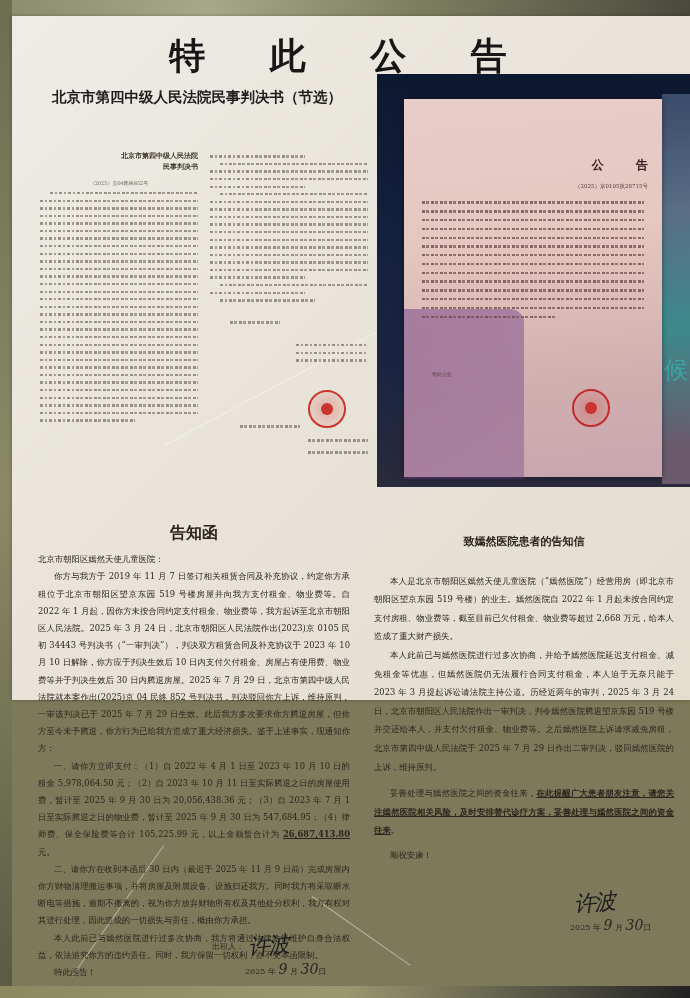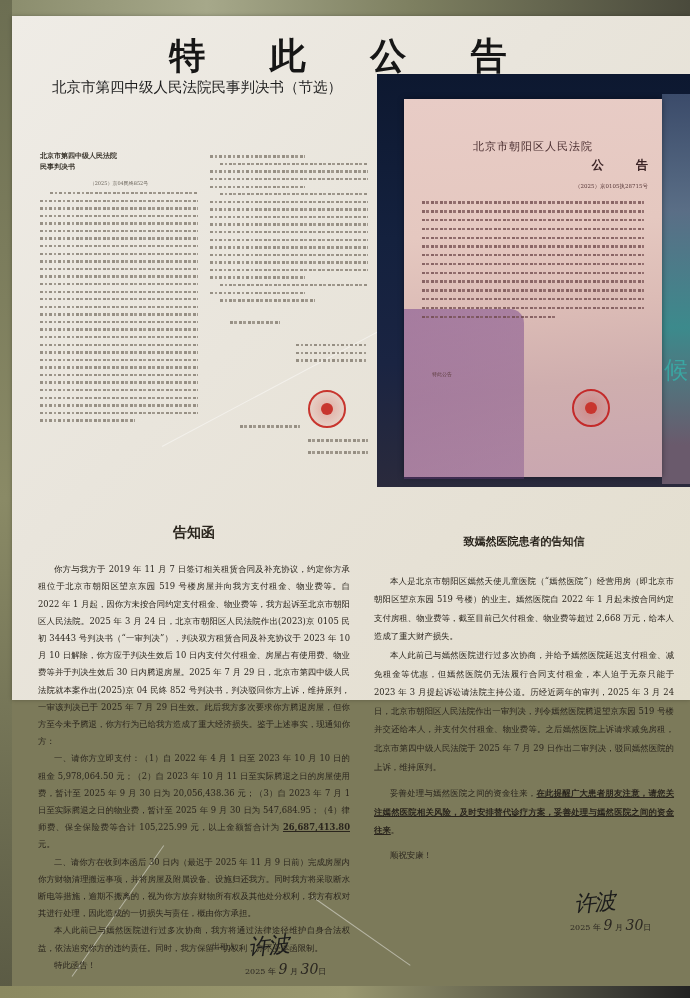--- a/index.html
+++ b/index.html
@@ -28,31 +28,31 @@
     box-shadow: 0 0 4px rgba(0,0,0,0.25);
   }
   .crease { position: absolute; background: rgba(255,255,255,0.45); height: 1px; transform-origin: left center; }
 
   .main-title {
     position: absolute; left: 0; top: 16px; width: 678px; text-align: center;
     font-family: "DejaVu Sans", "Liberation Sans", sans-serif;
     font-weight: bold; font-size: 36px; letter-spacing: 26px; color: #161616;
   }
   .sub-title {
-    position: absolute; left: 40px; top: 62px;
+    position: absolute; left: 40px; top: 72px;
     font-family: "DejaVu Sans", "Liberation Sans", sans-serif;
-    font-weight: normal; font-size: 14.5px; color: #1d1d1d;
+    font-weight: bold; font-size: 14.5px; color: #1d1d1d;
   }
 
   
   .judgment { position: absolute; left: 28px; top: 112px; width: 330px; height: 335px; }
   .j-col { position: absolute; top: 0; width: 158px; }
   .j-left { left: 0; }
   .j-right { left: 170px; }
-  .j-head { text-align: left; font-size: 7px; font-weight: bold; line-height: 11px; color: #3a352c; margin-top: 22px; }
+  .j-head { text-align: right; font-size: 7px; font-weight: bold; line-height: 11px; color: #3a352c; margin-top: 22px; }
   .j-case { text-align: center; font-size: 5px; color: #6a645a; margin-top: 8px; margin-bottom: 6px; }
   .blur-line {
     height: 2.4px; margin: 5.2px 0; background:
       repeating-linear-gradient(90deg, #7a7266 0 3px, transparent 3px 4.5px, #8a8276 4.5px 7px, transparent 7px 9px);
     opacity: 0.75;
   }
   .blur-line.short { width: 60%; }
   .blur-line.indent { margin-left: 10px; }
   .sig-block { position: absolute; left: 230px; top: 188px; width: 100px; }
   .seal {
@@ -97,21 +97,21 @@
     position: absolute; left: 12px; top: 412px; display: flex; align-items: center; gap: 4px;
     font-family: "DejaVu Sans", "Liberation Sans", sans-serif; font-size: 12px; color: #e6e6ee;
   }
   .watermark .ring { width: 9px; height: 9px; border: 1.6px solid #e6e6ee; border-radius: 50%; }
 
   
   .doc { position: absolute; font-family: "DejaVu Serif", "Liberation Serif", serif; color: #2a251d; }
   .doc-left { left: 26px; top: 500px; width: 312px; font-size: 8.4px; line-height: 17.2px; }
   .doc-right { left: 362px; top: 505px; width: 300px; font-size: 8.4px; line-height: 18.6px; }
   .doc-title { text-align: center; font-weight: bold; font-family: "DejaVu Sans", "Liberation Sans", sans-serif; }
-  .doc-left .doc-title { font-size: 14px; margin-top: 8px; margin-bottom: 20px; }
+  .doc-left .doc-title { font-size: 16px; margin-top: 8px; margin-bottom: 10px; }
   .doc-right .doc-title { font-size: 11px; margin-top: 12px; margin-bottom: 20px; }
   .para { text-indent: 16px; text-align: justify; }
   .salute { text-indent: 0; }
   .uline { text-decoration: underline; font-weight: bold; }
   .closing-left { text-indent: 16px; }
   .signature {
     font-family: "DejaVu Serif", serif; font-style: italic; font-size: 22px; color: #1b1b1b;
     display: inline-block; transform: rotate(-6deg); letter-spacing: -2px;
   }
   .sign-row { position: absolute; display: flex; align-items: center; gap: 4px; font-size: 8px; }
@@ -209,21 +209,20 @@
     <div class="blur-line" style="position:absolute;left:268px;top:306px;width:60px;"></div>
     <div class="blur-line" style="position:absolute;left:268px;top:318px;width:60px;"></div>
   </div>
 
   <div class="photo">
     <div class="photo-neon">立 0 1 停</div>
     <div class="photo-right-strip"></div>
     <div class="photo-right-glyph">候</div>
     <div class="court-paper">
       <div class="court-shadow"></div>
-      <div class="court-title">北京市朝阳区人民法院</div>
       <div class="court-subtitle">公 告</div>
       <div class="court-case">（2025）京0105执28715号</div>
       <div class="court-lines">
         <div class="blur-line indent"></div>
         <div class="blur-line"></div>
         <div class="blur-line indent"></div>
         <div class="blur-line"></div>
         <div class="blur-line"></div>
         <div class="blur-line"></div>
         <div class="blur-line"></div>
@@ -241,20 +240,21 @@
       </div>
     </div>
     <div class="watermark">
       <span class="ring"></span>
       <span>HUAWEI Mate60 Pro | XMAGE</span>
     </div>
   </div>
 
   <div class="doc doc-left">
     <div class="doc-title">告知函</div>
+    <div class="salute">北京市朝阳区嫣然天使儿童医院：</div>
     <div class="para">你方与我方于 2019 年 11 月 7 日签订相关租赁合同及补充协议，约定你方承租位于北京市朝阳区望京东园 519 号楼房屋并向我方支付租金、物业费等。自 2022 年 1 月起，因你方未按合同约定支付租金、物业费等，我方起诉至北京市朝阳区人民法院。2025 年 3 月 24 日，北京市朝阳区人民法院作出(2023)京 0105 民初 34443 号判决书（“一审判决”），判决双方租赁合同及补充协议于 2023 年 10 月 10 日解除，你方应于判决生效后 10 日内支付欠付租金、房屋占有使用费、物业费等并于判决生效后 30 日内腾退房屋。2025 年 7 月 29 日，北京市第四中级人民法院就本案作出(2025)京 04 民终 852 号判决书，判决驳回你方上诉，维持原判，一审该判决已于 2025 年 7 月 29 日生效。此后我方多次要求你方腾退房屋，但你方至今未予腾退，你方行为已给我方造成了重大经济损失。鉴于上述事实，现通知你方：</div>
     <div class="para"><span>一、请你方立即支付：（1）自 2022 年 4 月 1 日至 2023 年 10 月 10 日的租金 5,978,064.50 元；（2）自 2023 年 10 月 11 日至实际腾退之日的房屋使用费，暂计至 2025 年 9 月 30 日为 20,056,438.36 元；（3）自 2023 年 7 月 1 日至实际腾退之日的物业费，暂计至 2025 年 9 月 30 日为 547,684.95；（4）律师费、保全保险费等合计 105,225.99 元，以上金额暂合计为 </span><span class="uline">26,687,413.80</span><span> 元。</span></div>
     <div class="para">二、请你方在收到本函后 30 日内（最迟于 2025 年 11 月 9 日前）完成房屋内你方财物清理搬运事项，并将房屋及附属设备、设施归还我方。同时我方将采取断水断电等措施，逾期不搬离的，视为你方放弃财物所有权及其他处分权利，我方有权对其进行处理，因此造成的一切损失与责任，概由你方承担。</div>
     <div class="para">本人此前已与嫣然医院进行过多次协商，我方将通过法律途径维护自身合法权益，依法追究你方的违约责任。同时，我方保留一切权利，亦不受本函限制。</div>
     <div class="closing-left">特此函告！</div>
   </div>
   <div class="sign-row" style="left:200px;top:915px;">
     <span>出租人：</span>
     <span class="signature">许波</span>
   </div>

